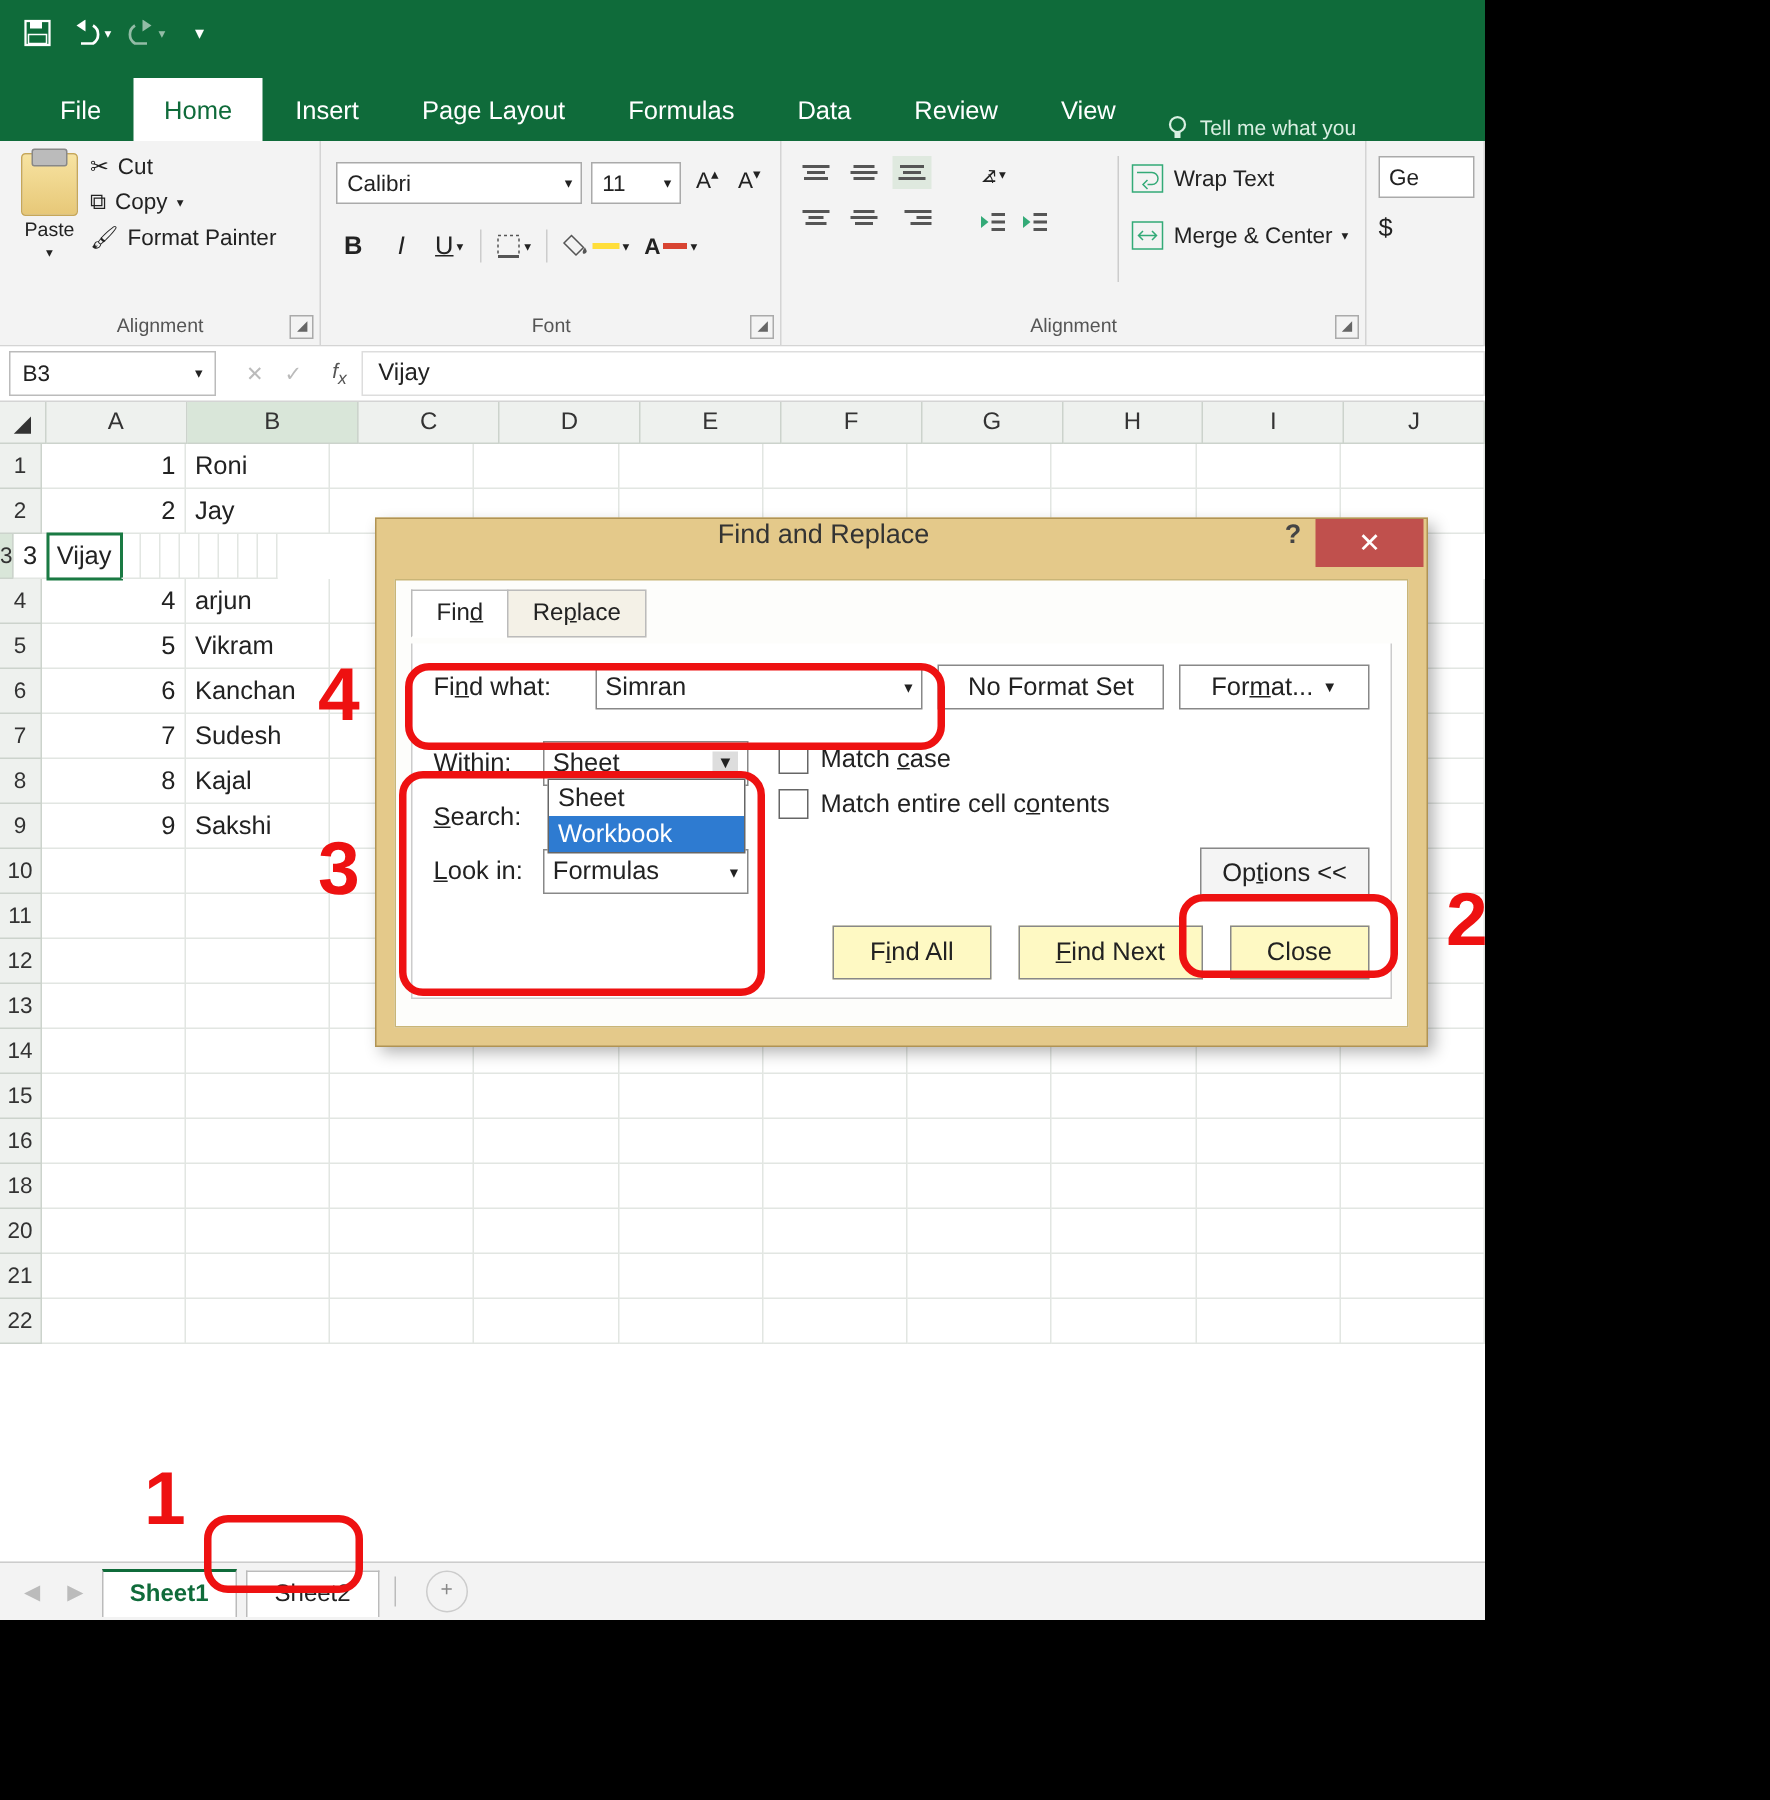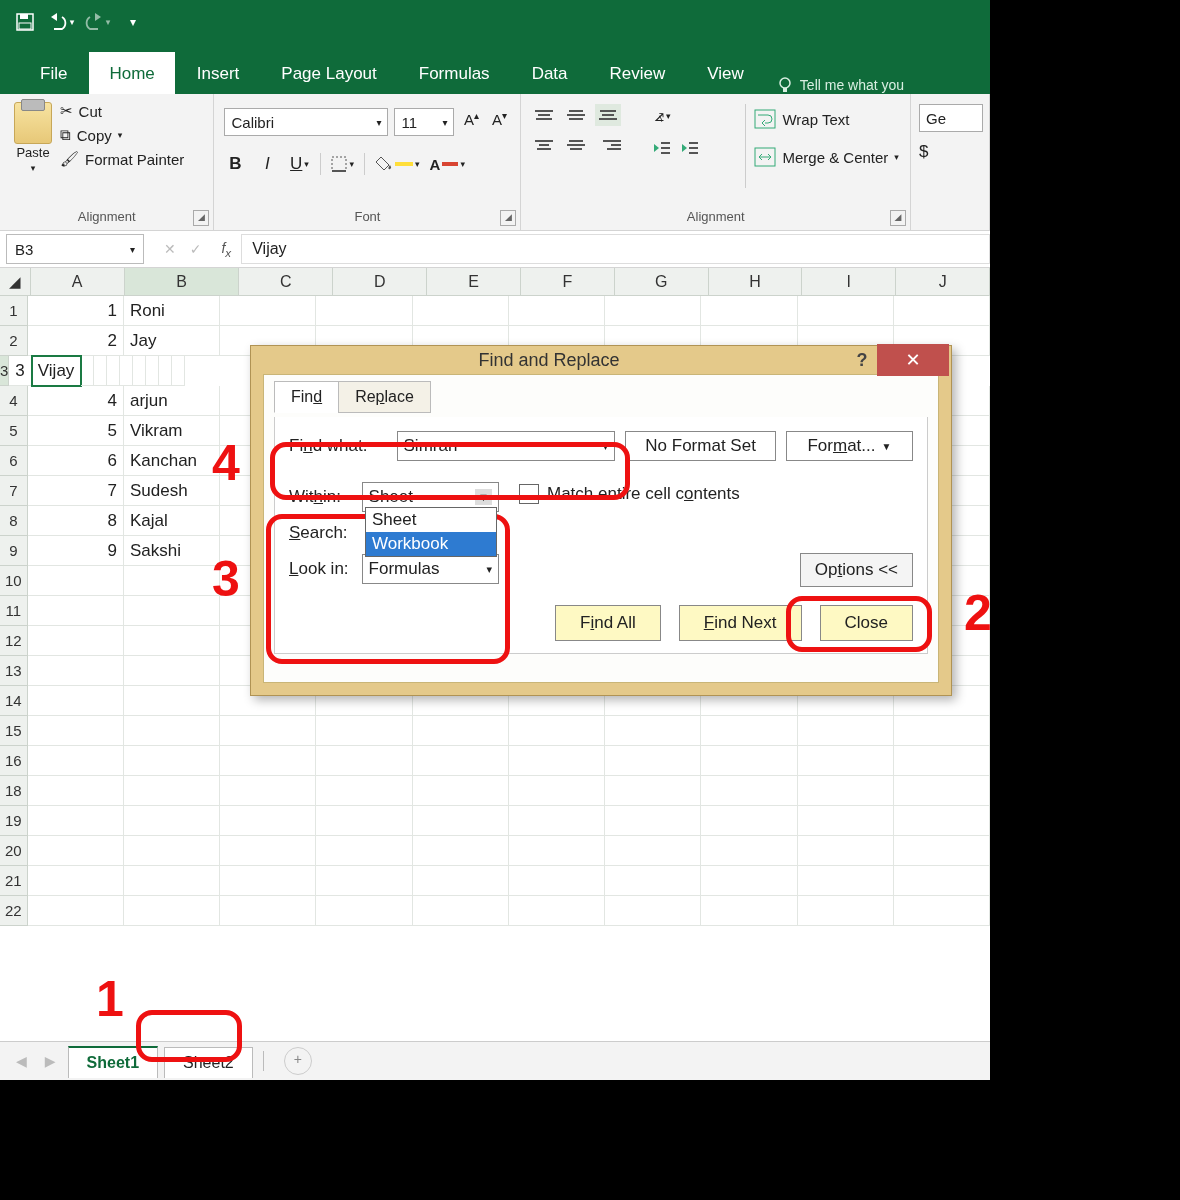--- a/index.html
+++ b/index.html
@@ -62,25 +62,25 @@
 .rowhdrA{width:34px}
 .row.sel .rowhdr,.colhdr .ch.sel{background:#d9e6d9}
 .sel-cell{outline:2px solid #1a7a43;outline-offset:-1px}
 .sheet-tabs{position:absolute;left:0;bottom:0;right:0;height:38px;background:#f3f3f3;border-top:1px solid #ccc;display:flex;align-items:center;padding-left:10px;gap:6px}
 .nav-ar{color:#bbb;padding:0 6px;font-size:14px}
 .stab{padding:6px 18px;border:1px solid #bbb;border-bottom:none;background:#fff;font-size:16px;position:relative;bottom:-1px}
 .stab.active{color:#0f6b3a;font-weight:bold;border-top:2px solid #0f6b3a}
 .newsheet{width:26px;height:26px;border:1px solid #ccc;border-radius:50%;text-align:center;line-height:22px;color:#888;margin-left:10px}
 
 .dialog{position:absolute;left:250px;top:345px;width:700px;background:#e4c98a;border:1px solid #b09354;box-shadow:4px 4px 10px rgba(0,0,0,.3)}
-.dlg-tb{height:28px;display:flex;align-items:center;position:relative}
+.dlg-tb{height:40px;display:flex;align-items:flex-start;position:relative}
 .dlg-title{flex:1;text-align:center;font-size:18px;color:#333}
 .dlg-help{width:30px;text-align:center;font-size:18px;font-weight:bold;color:#444}
 .dlg-close{width:72px;height:32px;background:#c0504d;color:#fff;text-align:center;line-height:32px;font-size:18px;margin-right:2px}
-.dlg-body{margin:0 12px 12px;background:#fdfdfb;border:1px solid #c9b577;padding:6px 10px 28px}
+.dlg-body{margin:0 12px 12px;background:#fdfdfb;border:1px solid #c9b577;padding:6px 10px 18px}
 .dlg-tabs{display:flex;margin-bottom:4px}
 .dlg-tab{padding:6px 16px;border:1px solid #bbb;background:#f4f1e7;font-size:16px;margin-right:-1px}
 .dlg-tab.active{background:#fff;border-bottom-color:#fff}
 .inner{border:1px solid #ccc;border-top:none;padding:14px 14px 12px;background:#fff}
 .ln1{display:flex;align-items:center;gap:10px;margin-bottom:18px}
 .lbl{font-size:17px;width:100px}
 .lbl u,.dlg-tab u,.chk u,.dlg-btn u{text-decoration:underline}
 .tin{height:28px;border:1px solid #888;background:#fff;display:flex;align-items:center;padding:0 6px;font-size:17px}
 .tin .arr{margin-left:auto;font-size:11px}
 .findwhat{width:210px}
@@ -573,33 +573,20 @@
             <div class="cell"></div>
             <div class="cell"></div>
             <div class="cell"></div>
             <div class="cell"></div>
             <div class="cell"></div>
             <div class="cell"></div>
             <div class="cell"></div>
             <div class="cell"></div>
           </div>
           <div class="row">
-            <div class="rowhdr">19</div>
-            <div class="cell num"></div>
-            <div class="cell"></div>
-            <div class="cell"></div>
-            <div class="cell"></div>
-            <div class="cell"></div>
-            <div class="cell"></div>
-            <div class="cell"></div>
-            <div class="cell"></div>
-            <div class="cell"></div>
-            <div class="cell"></div>
-          </div>
-          <div class="row">
             <div class="rowhdr">20</div>
             <div class="cell num"></div>
             <div class="cell"></div>
             <div class="cell"></div>
             <div class="cell"></div>
             <div class="cell"></div>
             <div class="cell"></div>
             <div class="cell"></div>
             <div class="cell"></div>
             <div class="cell"></div>
@@ -688,20 +675,24 @@
             <span class="lbl"><u>L</u>ook in:</span>
             <div class="tin sel">
                   <span>Formulas</span>
                   <span class="arr">▾</span>
                 </div>
           </div>
         </div>
         <div>
           <div class="chk">
                 <div class="chkbox"></div>
+                <span>Match <u>c</u>ase</span>
+              </div>
+          <div class="chk">
+                <div class="chkbox"></div>
                 <span>Match entire cell c<u>o</u>ntents</span>
               </div>
         </div>
         <div class="options-btn">Op<u>t</u>ions &lt;&lt;</div>
       </div>
       <div class="dlg-buttons">
         <div class="dlg-btn">F<u>i</u>nd All</div>
         <div class="dlg-btn"><u>F</u>ind Next</div>
         <div class="dlg-btn">Close</div>
       </div>

